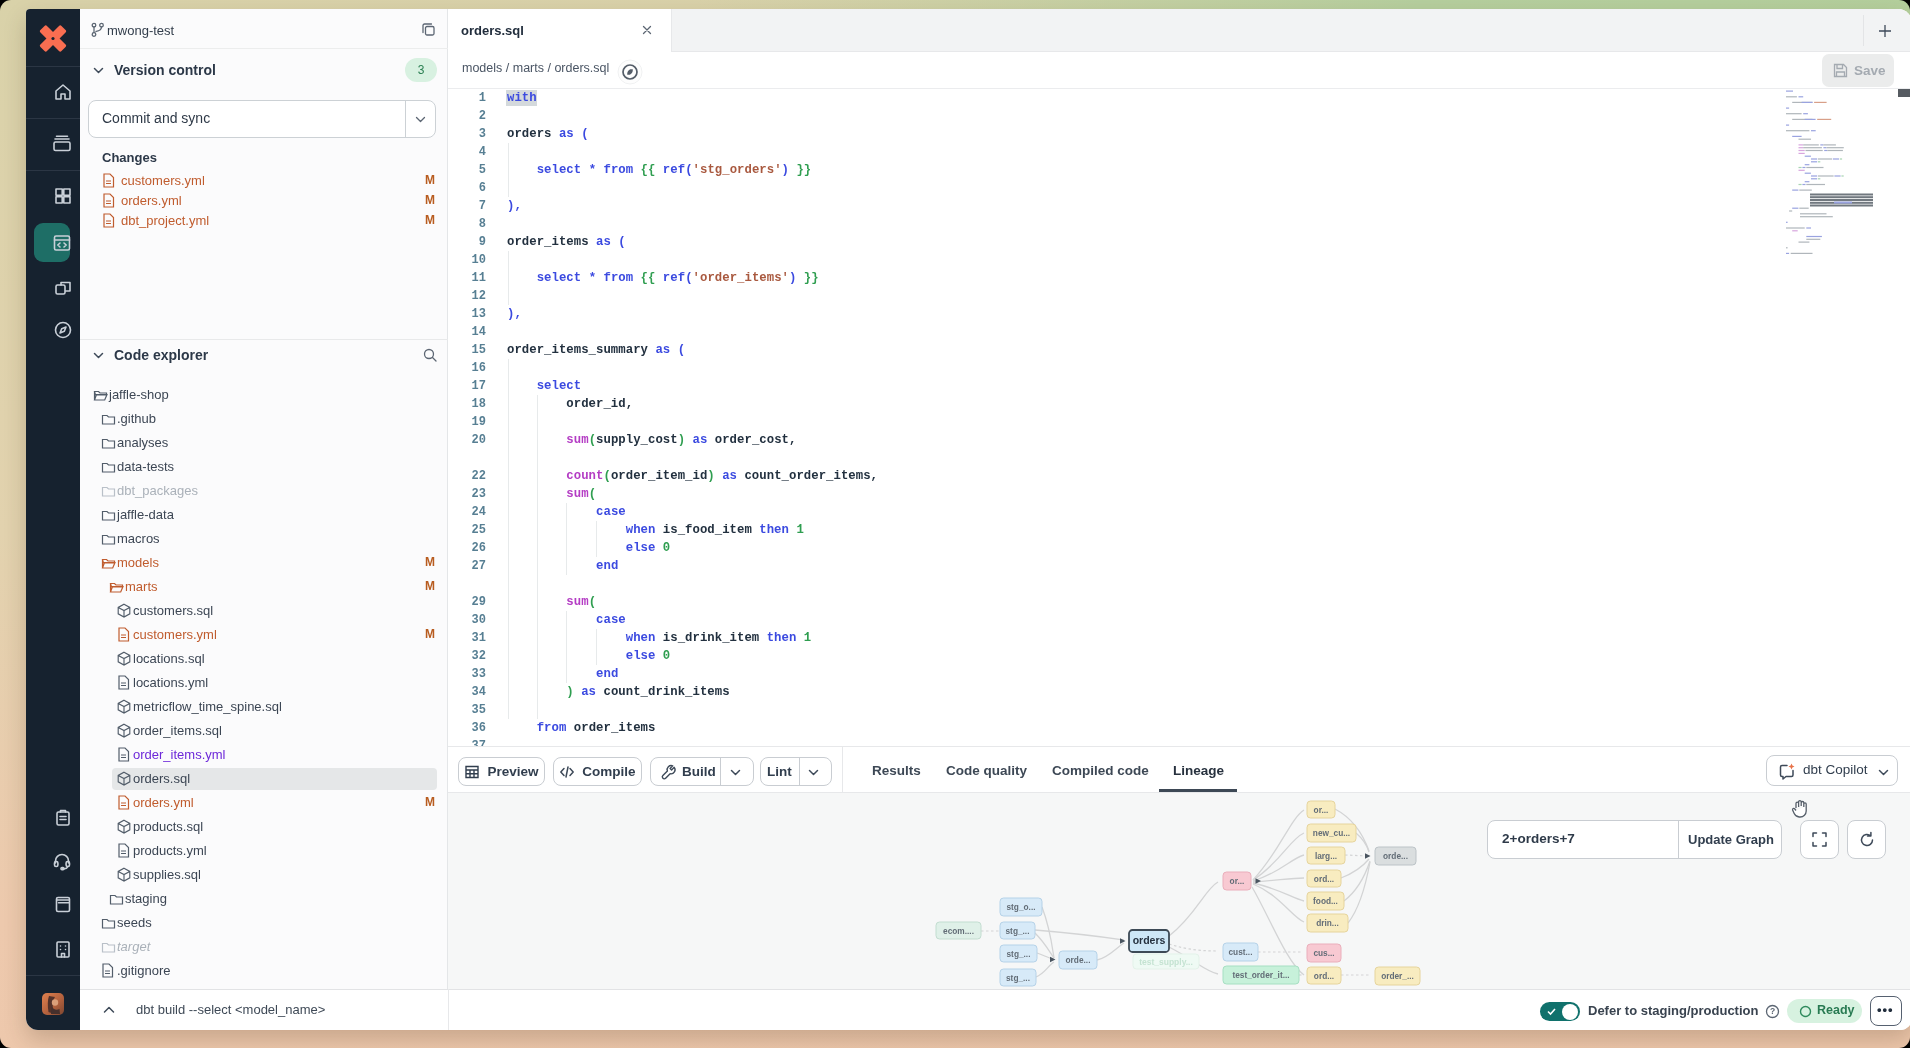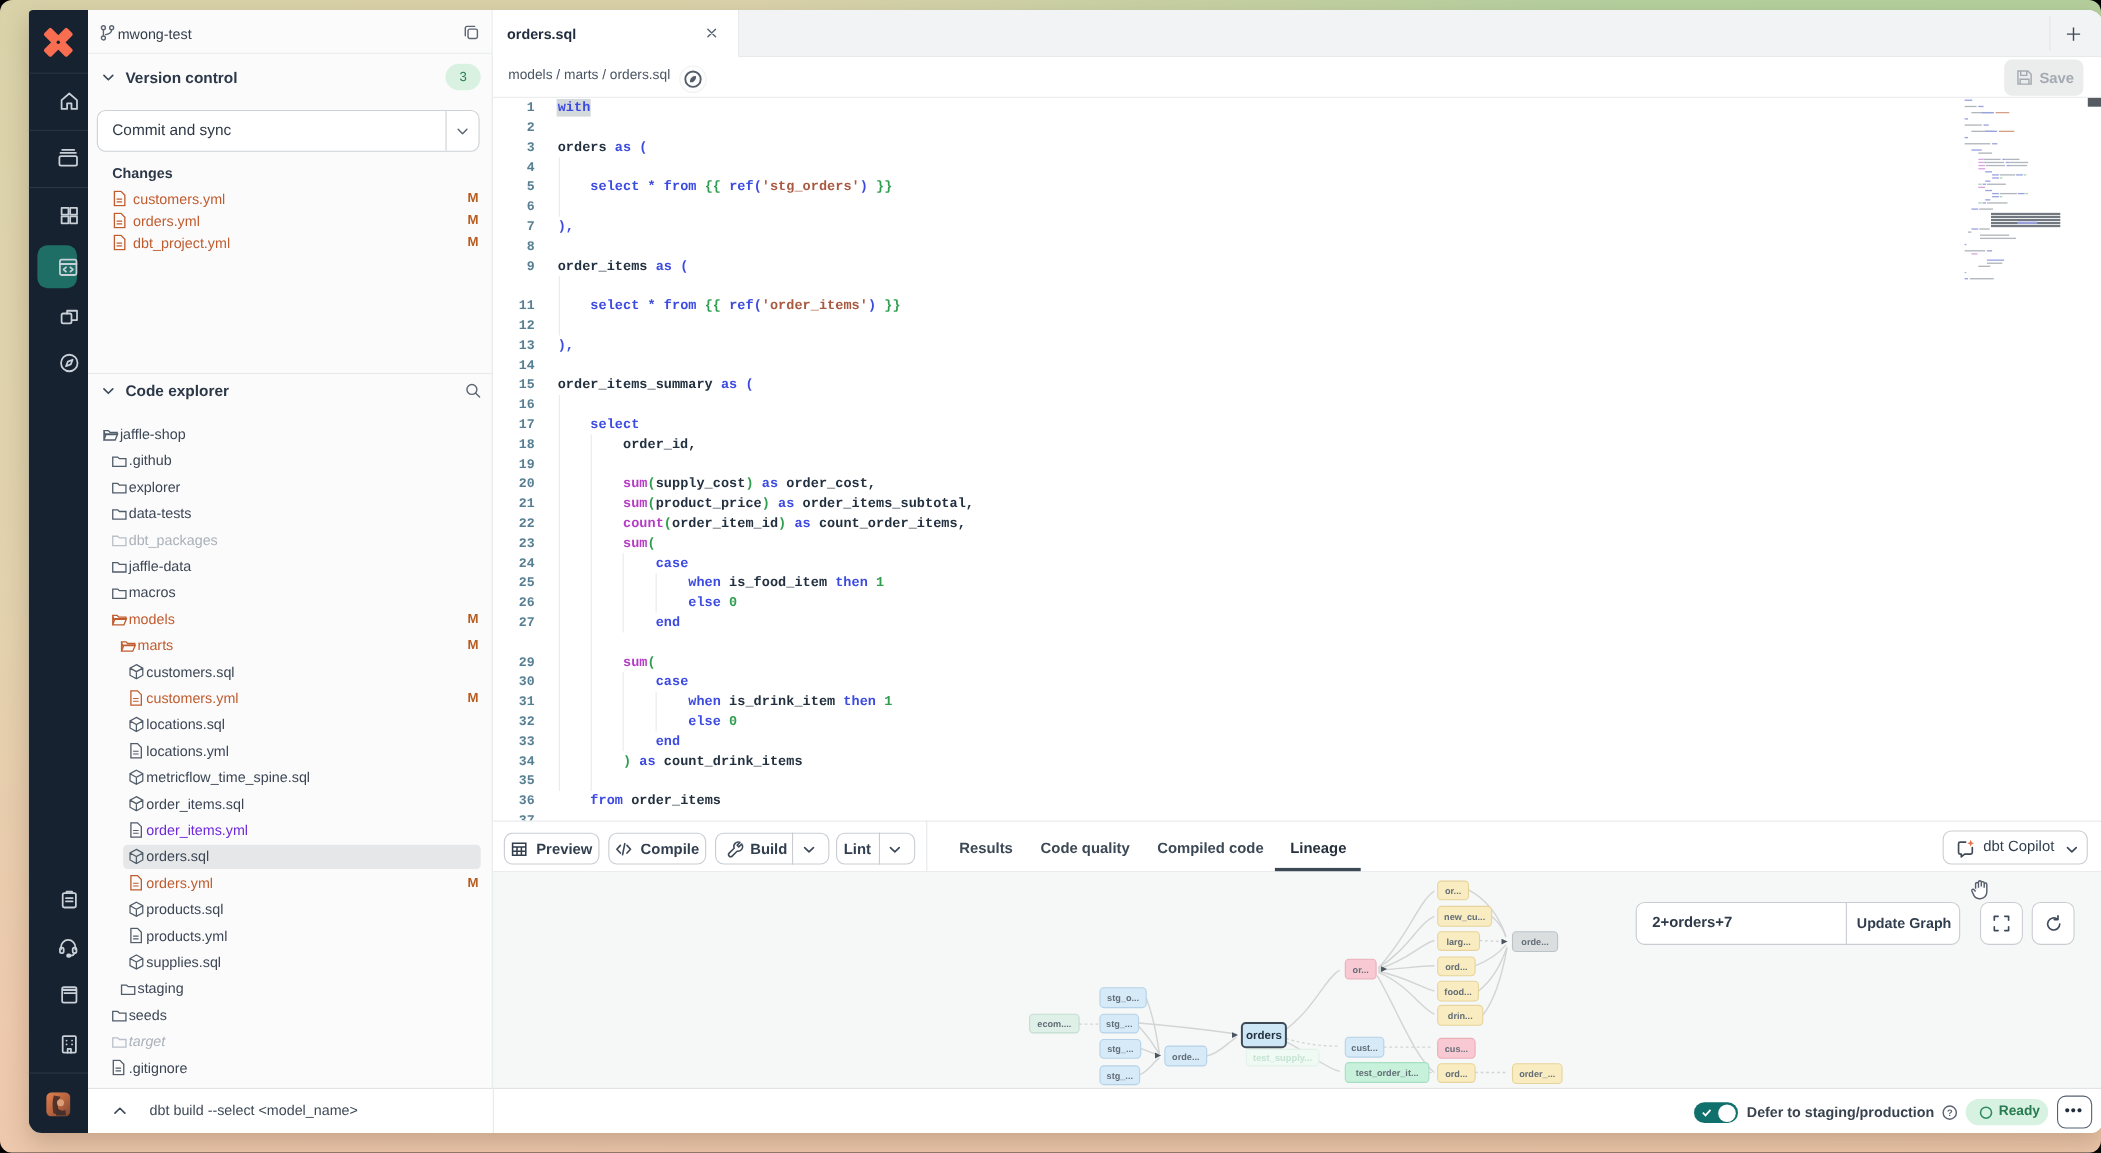--- a/index.html
+++ b/index.html
@@ -152,21 +152,21 @@
       <path d="M1.5 3.5 h4 l1.5 1.5 h6.5 v2 h-11 z M1.5 12 V3.5 M1.5 12 l2-5.5 h10.5 l-2.3 5.5 z" fill="none" stroke="#525d6a" stroke-width="1.2"></path>
     </svg>
 <div class="tree" style="left:83px;top:378px;color:#3c4654">jaffle-shop</div>
 <svg class="abs" style="left:75px;top:402.6px" width="15" height="14" viewBox="0 0 15 14">
       <path d="M1.5 12 V3.5 h4.5 l1.5 1.5 h6 V12 Z" fill="none" stroke="#525d6a" stroke-width="1.2"></path>
     </svg>
 <div class="tree" style="left:91px;top:402px;color:#3c4654">.github</div>
 <svg class="abs" style="left:75px;top:426.6px" width="15" height="14" viewBox="0 0 15 14">
       <path d="M1.5 12 V3.5 h4.5 l1.5 1.5 h6 V12 Z" fill="none" stroke="#525d6a" stroke-width="1.2"></path>
     </svg>
-<div class="tree" style="left:91px;top:426px;color:#3c4654">explorer</div>
+<div class="tree" style="left:91px;top:426px;color:#3c4654">analyses</div>
 <svg class="abs" style="left:75px;top:450.6px" width="15" height="14" viewBox="0 0 15 14">
       <path d="M1.5 12 V3.5 h4.5 l1.5 1.5 h6 V12 Z" fill="none" stroke="#525d6a" stroke-width="1.2"></path>
     </svg>
 <div class="tree" style="left:91px;top:450px;color:#3c4654">data-tests</div>
 <svg class="abs" style="left:75px;top:474.6px" width="15" height="14" viewBox="0 0 15 14">
       <path d="M1.5 12 V3.5 h4.5 l1.5 1.5 h6 V12 Z" fill="none" stroke="#b9c0c8" stroke-width="1.2"></path>
     </svg>
 <div class="tree" style="left:91px;top:474px;color:#aab1b9">dbt_packages</div>
 <svg class="abs" style="left:75px;top:498.6px" width="15" height="14" viewBox="0 0 15 14">
       <path d="M1.5 12 V3.5 h4.5 l1.5 1.5 h6 V12 Z" fill="none" stroke="#525d6a" stroke-width="1.2"></path>
@@ -319,20 +319,24 @@
       <span class="cd"><span class="k">),</span></span>
     </div>
 <div class="row" style="left:422px;top:206px;width:1340px">
       <span class="num">8</span>
       <span class="cd"></span>
     </div>
 <div class="row" style="left:422px;top:224px;width:1340px">
       <span class="num">9</span>
       <span class="cd"><span class="t">order_items&nbsp;</span><span class="k">as</span><span class="t">&nbsp;</span><span class="k">(</span></span>
     </div>
+<div class="row" style="left:422px;top:242px;width:1340px">
+      <span class="num">10</span>
+      <span class="cd"></span>
+    </div>
 <div class="row" style="left:422px;top:260px;width:1340px">
       <span class="num">11</span>
       <span class="cd"><span class="t">&nbsp;&nbsp;&nbsp;&nbsp;</span><span class="k">select</span><span class="t">&nbsp;</span><span class="k">*</span><span class="t">&nbsp;</span><span class="k">from</span><span class="t">&nbsp;</span><span class="g">{{</span><span class="t">&nbsp;</span><span class="k">ref</span><span class="k">(</span><span class="s">'order_items'</span><span class="k">)</span><span class="t">&nbsp;</span><span class="g">}}</span></span>
     </div>
 <div class="row" style="left:422px;top:278px;width:1340px">
       <span class="num">12</span>
       <span class="cd"></span>
     </div>
 <div class="row" style="left:422px;top:296px;width:1340px">
       <span class="num">13</span>
@@ -358,24 +362,20 @@
       <span class="num">18</span>
       <span class="cd"><span class="t">&nbsp;&nbsp;&nbsp;&nbsp;&nbsp;&nbsp;&nbsp;&nbsp;order_id,</span></span>
     </div>
 <div class="row" style="left:422px;top:404px;width:1340px">
       <span class="num">19</span>
       <span class="cd"></span>
     </div>
 <div class="row" style="left:422px;top:422px;width:1340px">
       <span class="num">20</span>
       <span class="cd"><span class="t">&nbsp;&nbsp;&nbsp;&nbsp;&nbsp;&nbsp;&nbsp;&nbsp;</span><span class="f">sum</span><span class="g">(</span><span class="t">supply_cost</span><span class="g">)</span><span class="t">&nbsp;</span><span class="k">as</span><span class="t">&nbsp;order_cost,</span></span>
-    </div>
-<div class="row" style="left:422px;top:440px;width:1340px">
-      <span class="num">21</span>
-      <span class="cd"><span class="t">&nbsp;&nbsp;&nbsp;&nbsp;&nbsp;&nbsp;&nbsp;&nbsp;</span><span class="f">sum</span><span class="g">(</span><span class="t">product_price</span><span class="g">)</span><span class="t">&nbsp;</span><span class="k">as</span><span class="t">&nbsp;order_items_subtotal,</span></span>
     </div>
 <div class="row" style="left:422px;top:458px;width:1340px">
       <span class="num">22</span>
       <span class="cd"><span class="t">&nbsp;&nbsp;&nbsp;&nbsp;&nbsp;&nbsp;&nbsp;&nbsp;</span><span class="f">count</span><span class="g">(</span><span class="t">order_item_id</span><span class="g">)</span><span class="t">&nbsp;</span><span class="k">as</span><span class="t">&nbsp;count_order_items,</span></span>
     </div>
 <div class="row" style="left:422px;top:476px;width:1340px">
       <span class="num">23</span>
       <span class="cd"><span class="t">&nbsp;&nbsp;&nbsp;&nbsp;&nbsp;&nbsp;&nbsp;&nbsp;</span><span class="f">sum</span><span class="g">(</span></span>
     </div>
 <div class="row" style="left:422px;top:494px;width:1340px">

